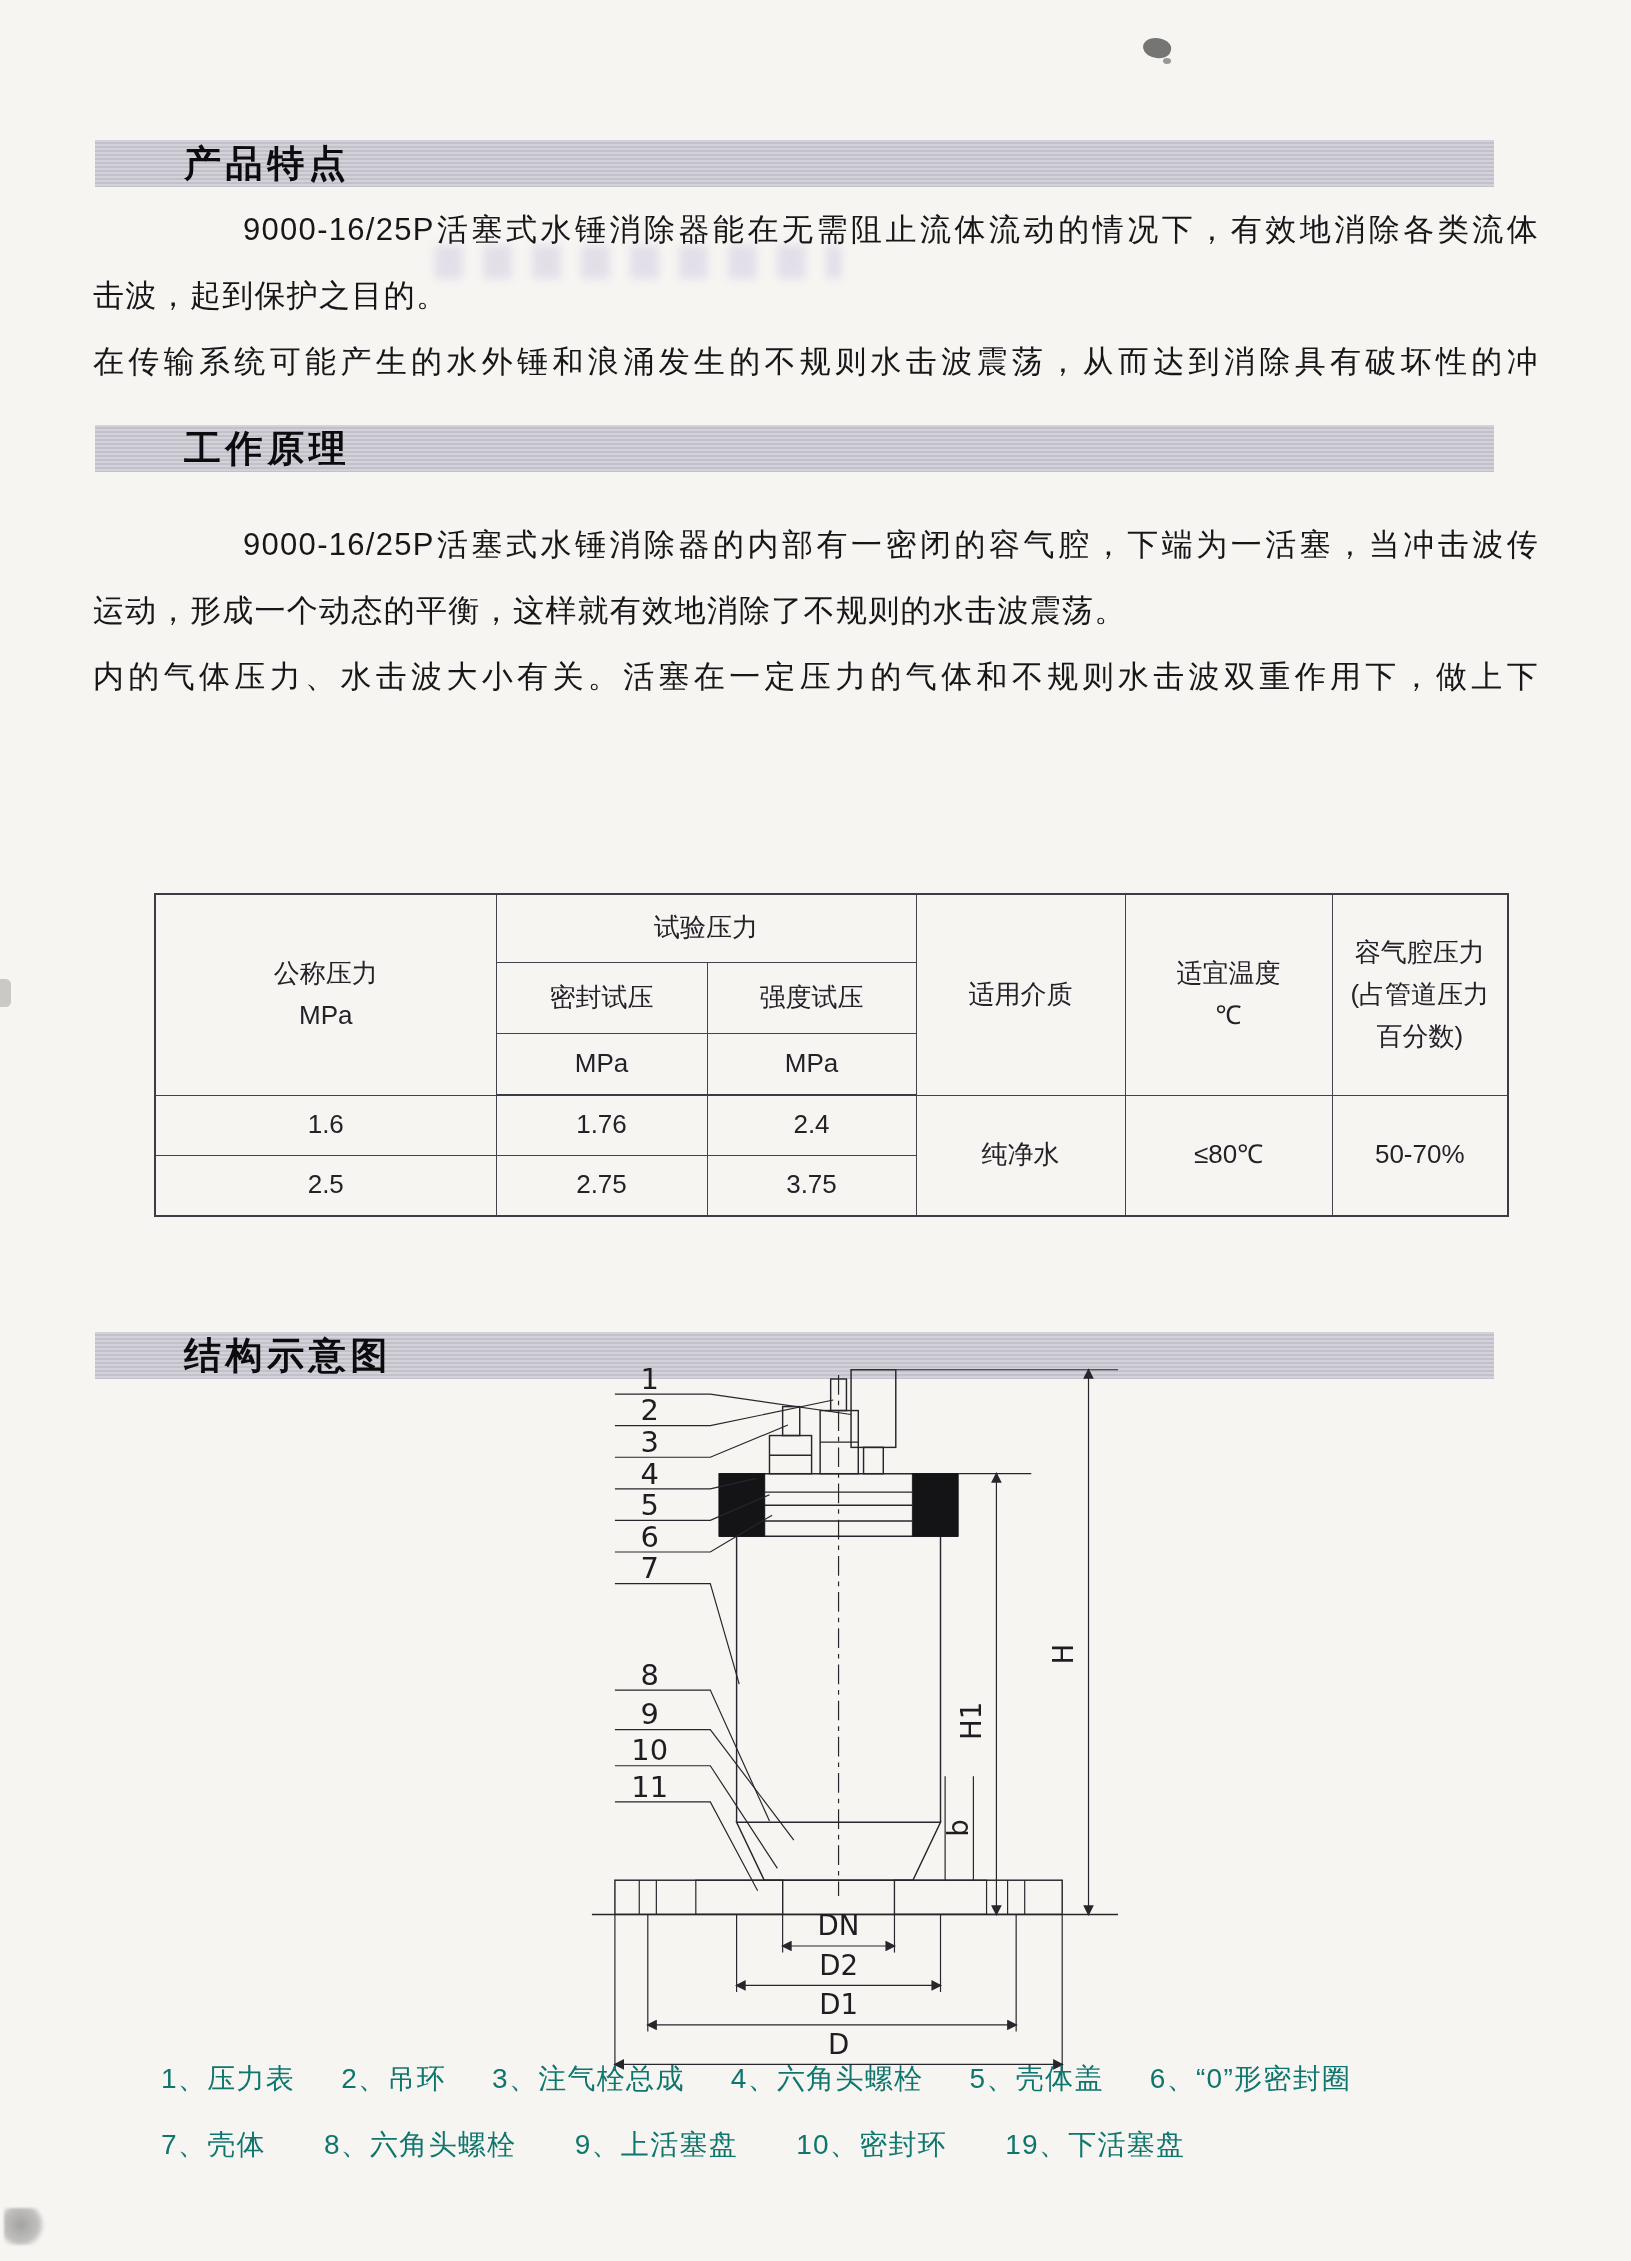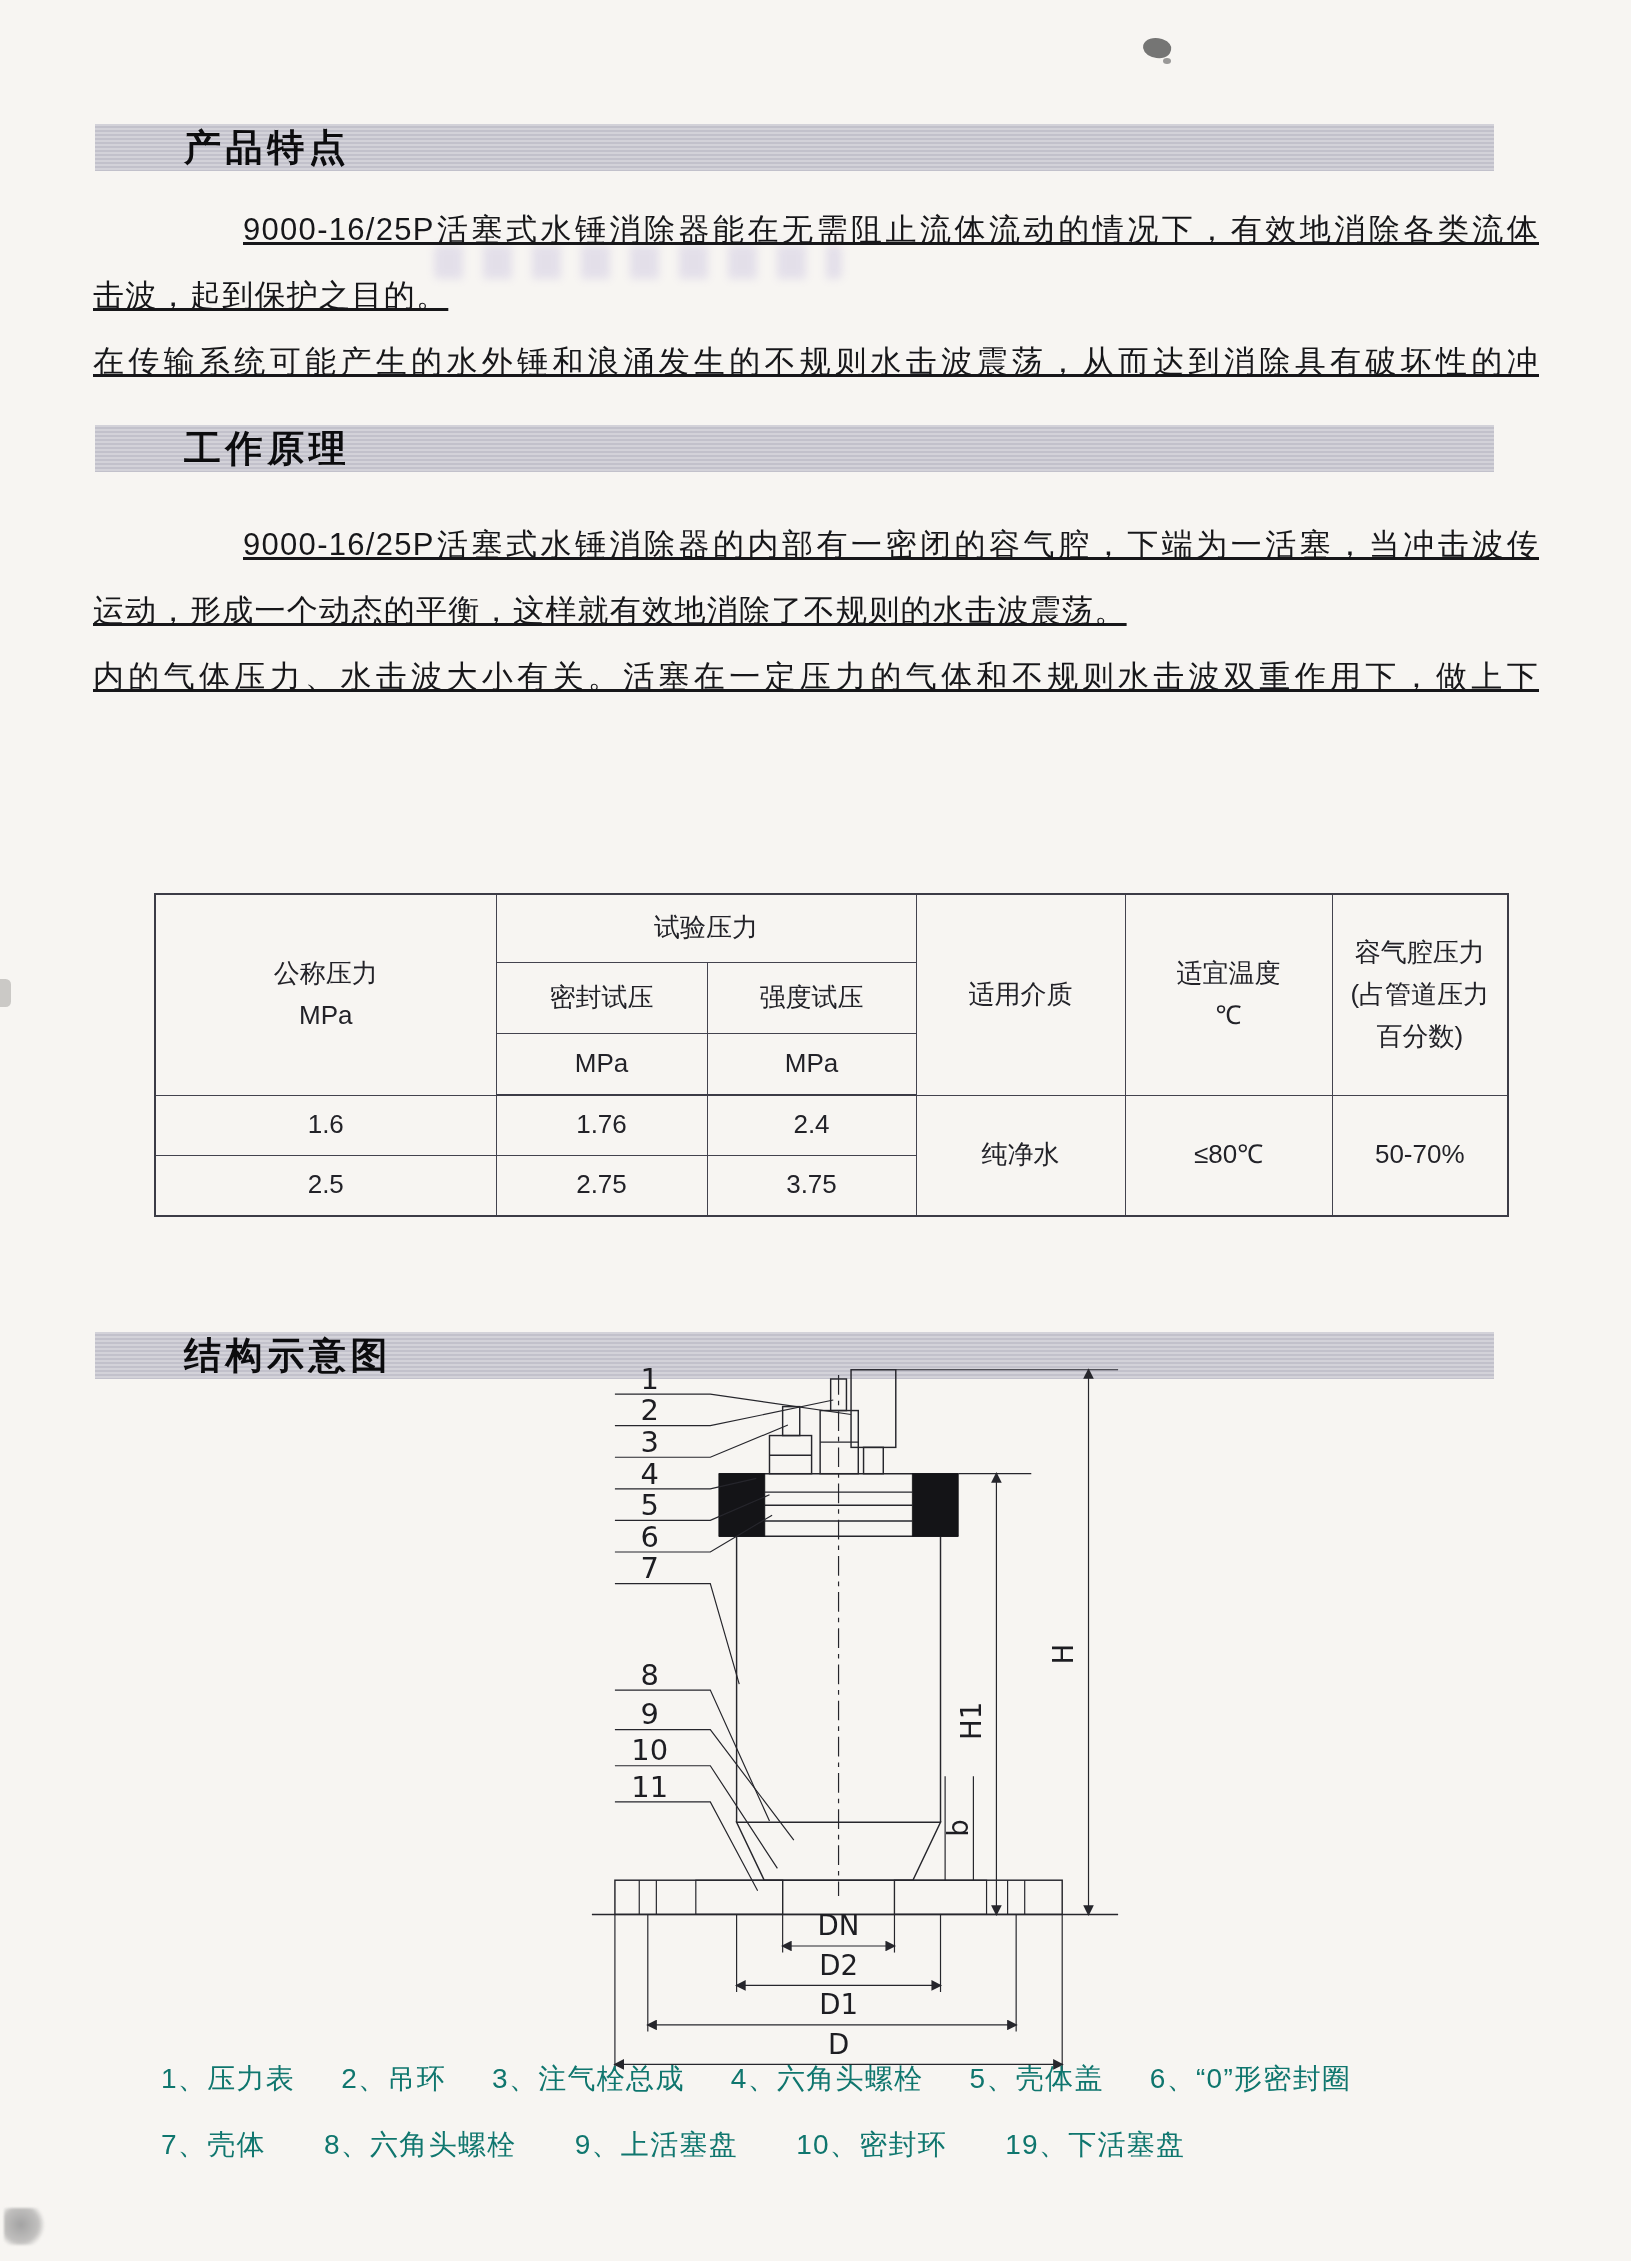--- a/index.html
+++ b/index.html
@@ -16,21 +16,21 @@
     position:absolute;left:95px;width:1399px;height:47px;
     background:repeating-linear-gradient(180deg,#d3d2d9 0px,#d3d2d9 2px,#c2c1cb 2px,#c2c1cb 4px);
     display:flex;align-items:center;
   }
   .secbar .sectitle{
     font-size:37px;font-weight:bold;letter-spacing:4.6px;color:#0c0c0e;
     padding-left:89px;line-height:1;
   }
   
   .para{position:absolute;left:93px;width:1446px;font-size:31px;line-height:66px;letter-spacing:1.3px;color:#17171a;}
-  .pl{height:66px;text-decoration:underline;}
+  .pl{height:66px;}
   .just{text-align:justify;text-align-last:justify;}
   .ind{text-indent:150px;}
   
   table.spec{
     position:absolute;left:154px;top:893px;width:1353px;height:322px;
     border-collapse:collapse;table-layout:fixed;
     font-size:26px;color:#222228;
   }
   table.spec td{
     border:1.3px solid #43434e;
@@ -62,21 +62,21 @@
 <body>
 
 <div class="page">
 
   <div class="smudge-tr"></div>
   <div class="smudge-tr2"></div>
   <div class="blob-bl"></div>
   <div class="mark-left"></div>
   <div class="ghost"></div>
 
-  <div class="secbar" style="top:124px;">
+  <div class="secbar" style="top:140px;">
     <span class="sectitle">产品特点</span>
   </div>
   <div class="para" style="top:197px;">
     <div class="pl ind just">9000-16/25P活塞式水锤消除器能在无需阻止流体流动的情况下，有效地消除各类流体</div>
     <div class="pl">击波，起到保护之目的。</div>
     <div class="pl just">在传输系统可能产生的水外锤和浪涌发生的不规则水击波震荡，从而达到消除具有破坏性的冲</div>
   </div>
 
   <div class="secbar" style="top:425px;">
     <span class="sectitle">工作原理</span>

